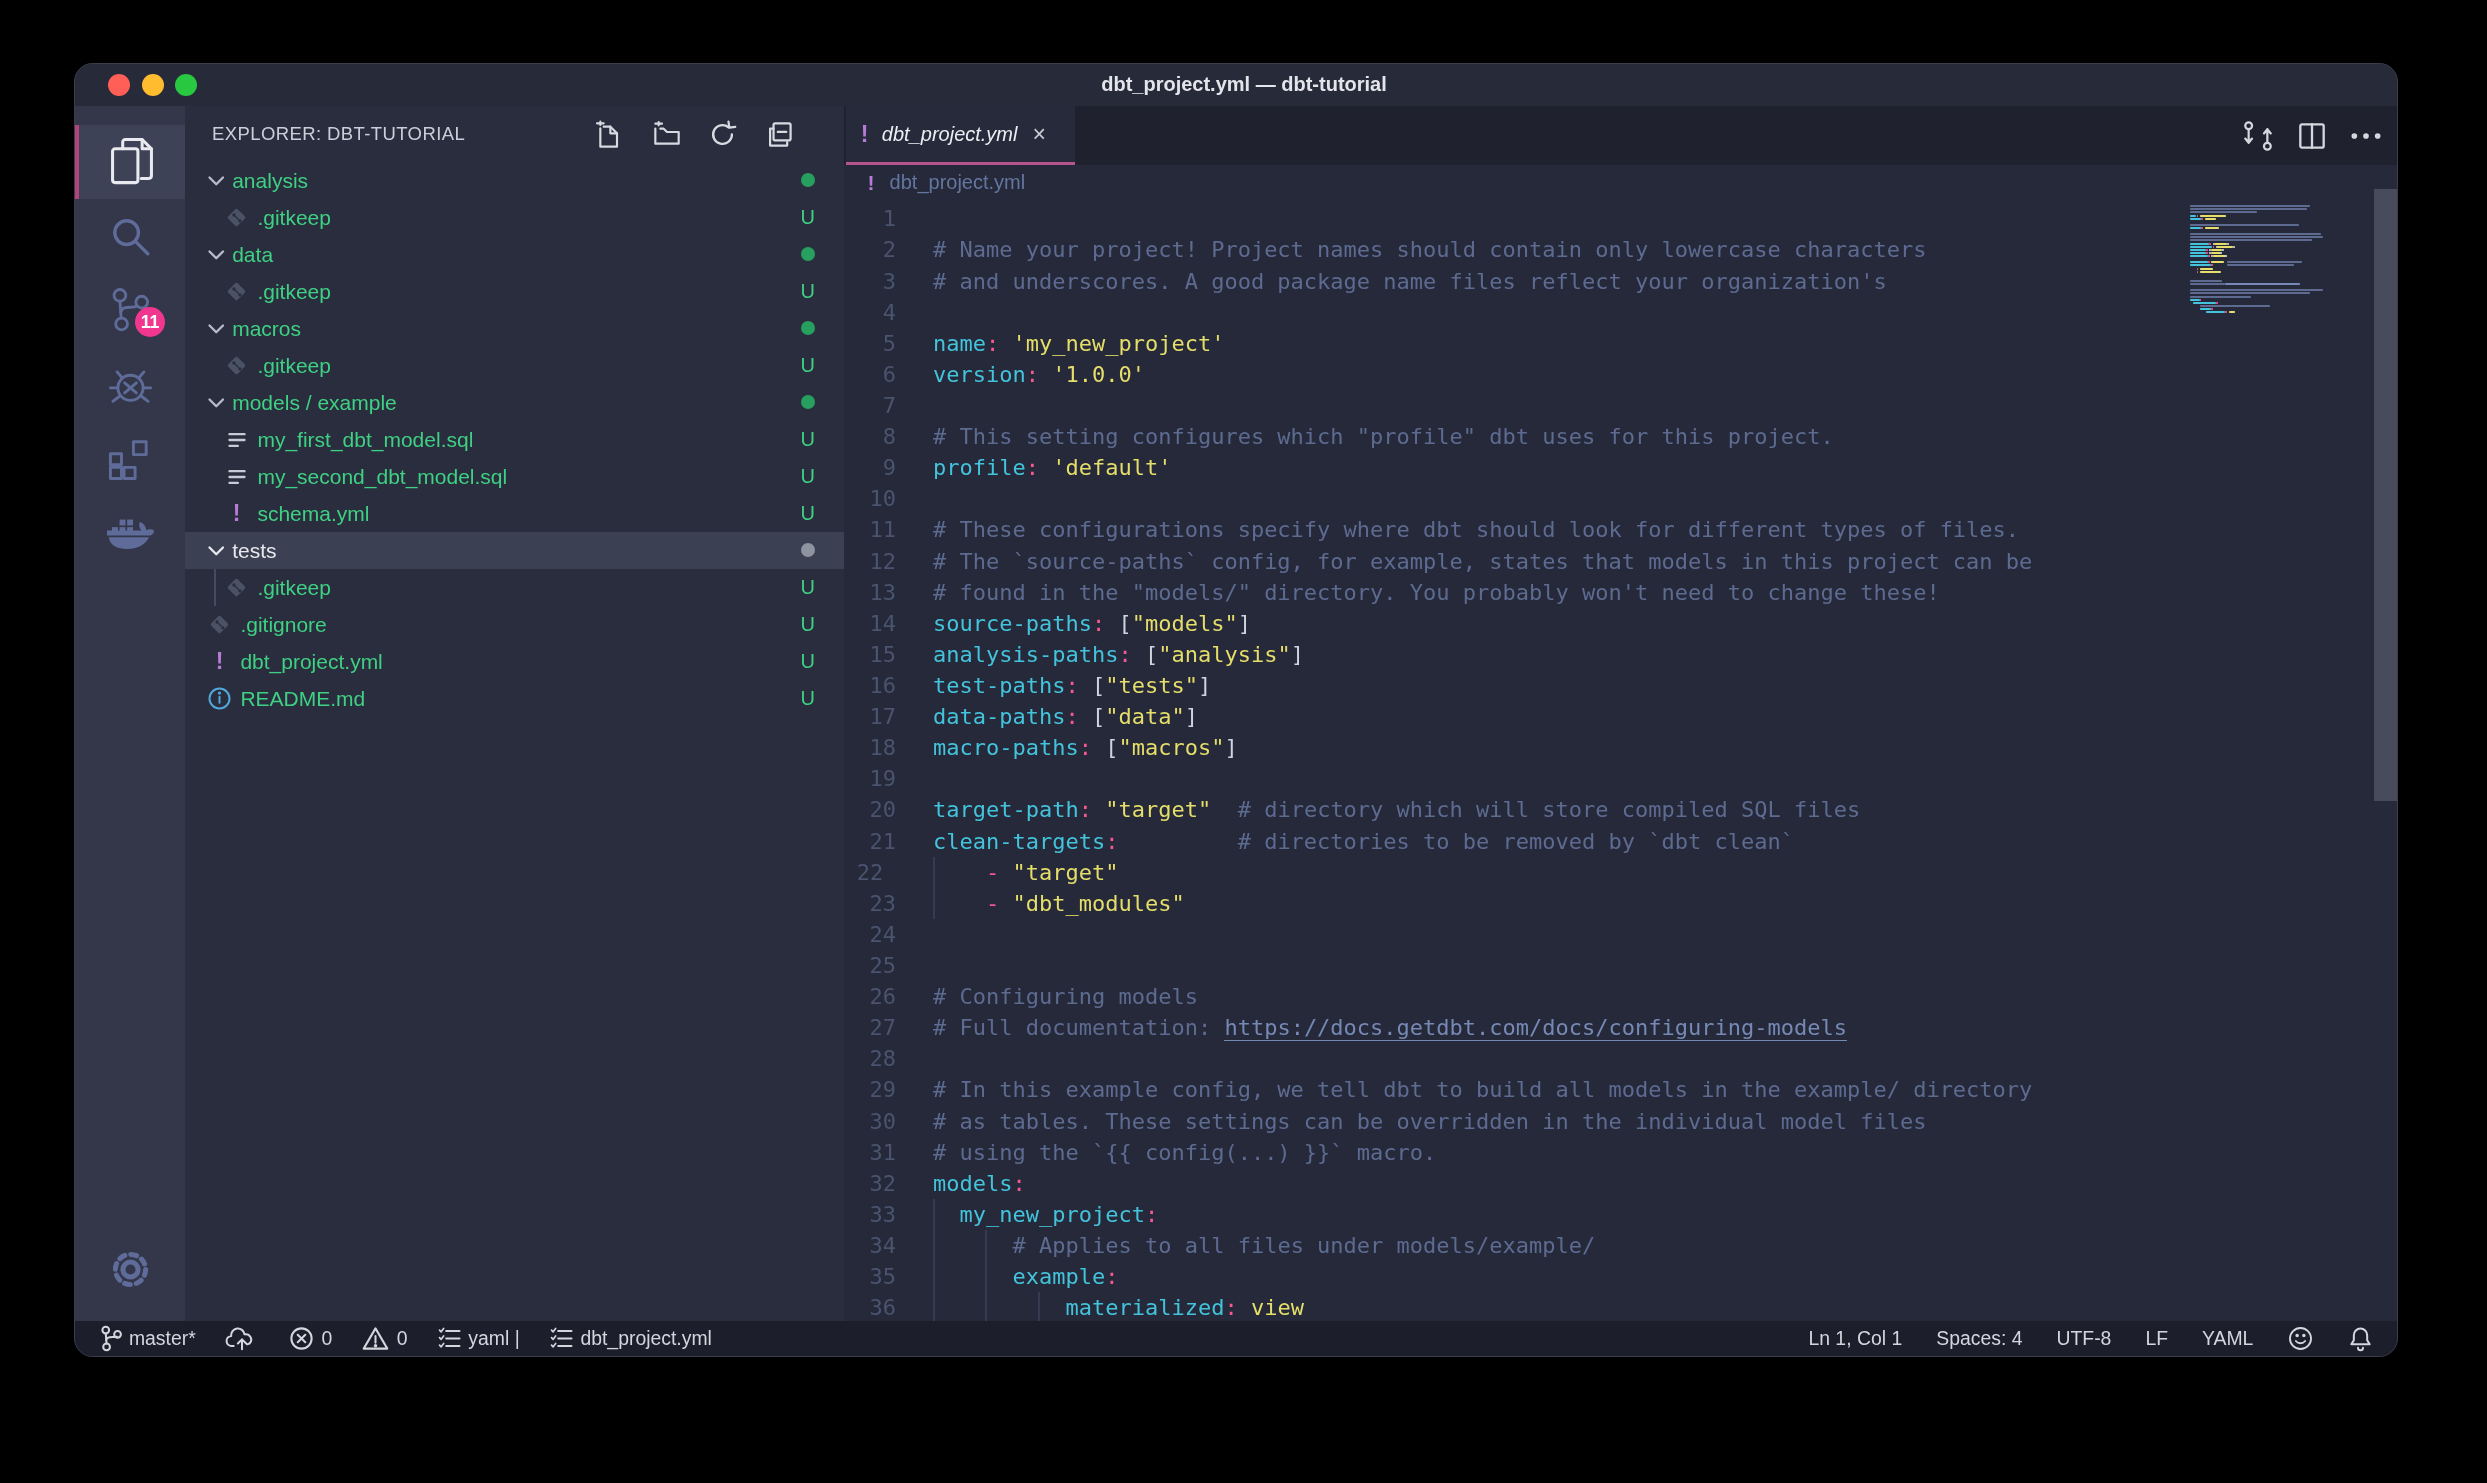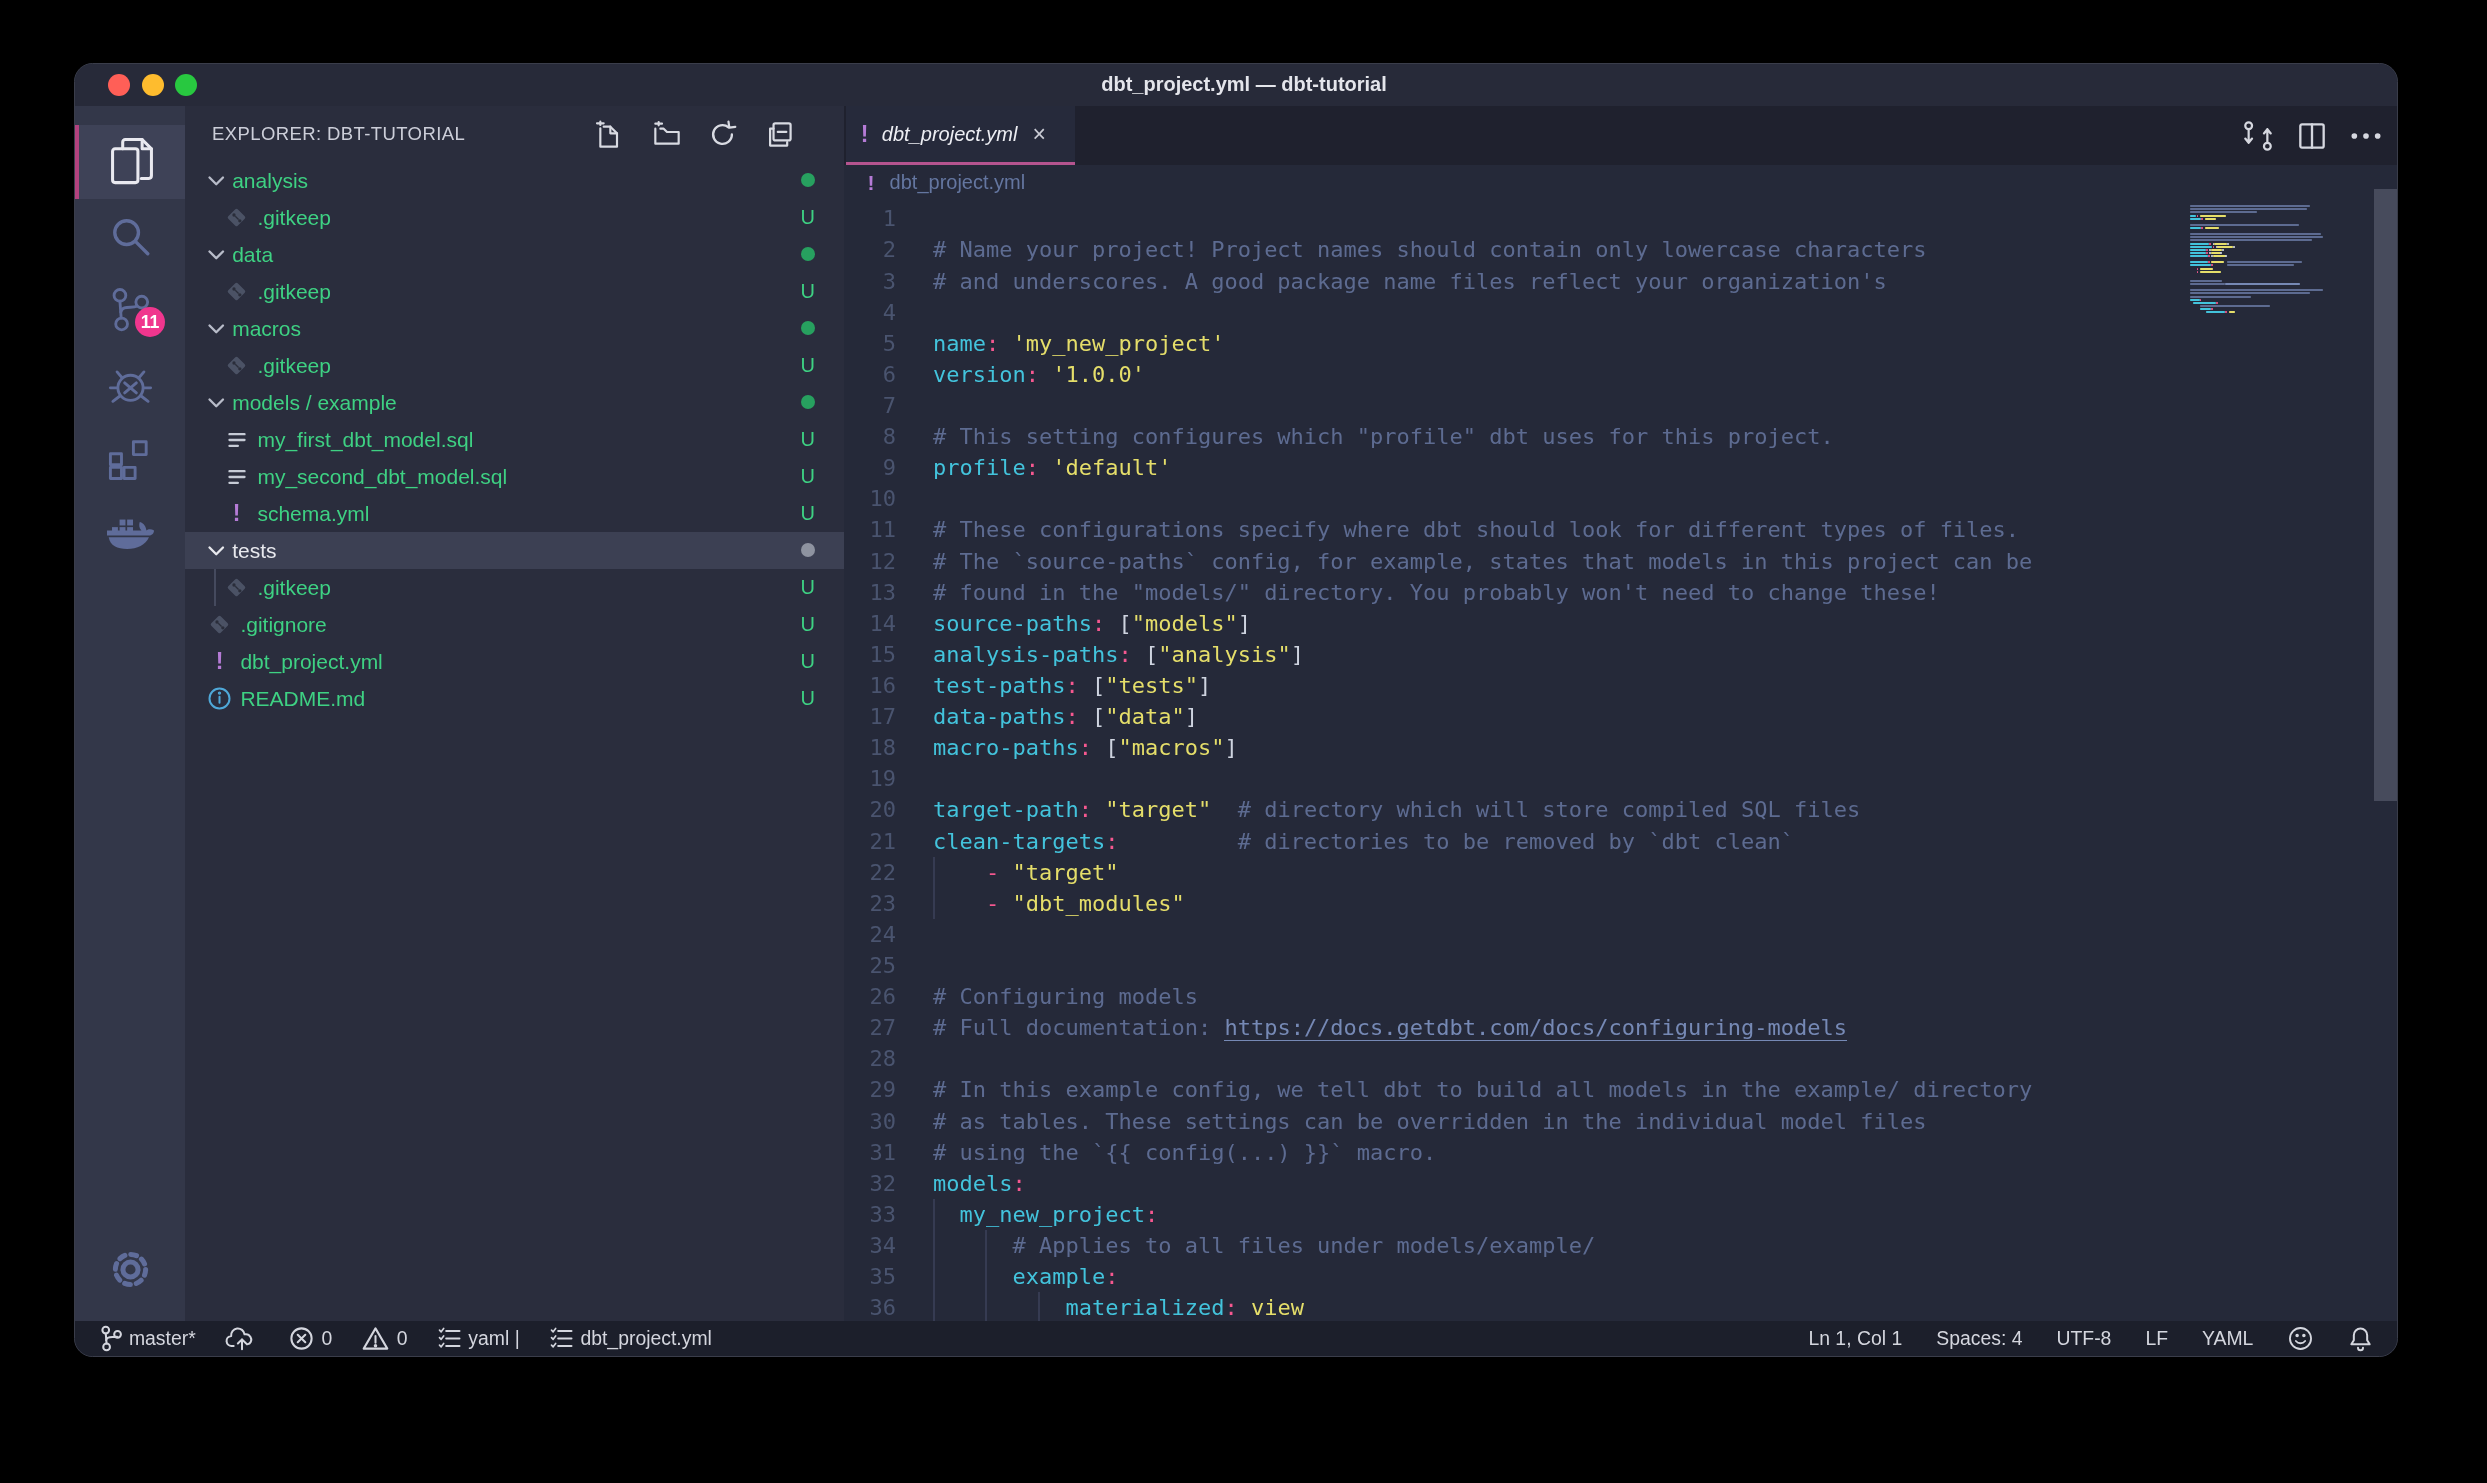--- a/index.html
+++ b/index.html
@@ -413,21 +413,21 @@
         <div class="cline ctext" style="top: 501px;"><span class="t-k">data-paths</span><span class="t-p">:</span><span class="t-w"> </span><span class="t-b">[</span><span class="t-s">"data"</span><span class="t-b">]</span></div>
         <div class="cline lnum" style="top: 532px;">18</div>
         <div class="cline ctext" style="top: 532px;"><span class="t-k">macro-paths</span><span class="t-p">:</span><span class="t-w"> </span><span class="t-b">[</span><span class="t-s">"macros"</span><span class="t-b">]</span></div>
         <div class="cline lnum" style="top: 563px;">19</div>
         <div class="cline ctext" style="top: 563px;"></div>
         <div class="cline lnum" style="top: 594px;">20</div>
         <div class="cline ctext" style="top: 594px;"><span class="t-k">target-path</span><span class="t-p">:</span><span class="t-w"> </span><span class="t-s">"target"</span><span class="t-c">  # directory which will store compiled SQL files</span></div>
         <div class="cline lnum" style="top: 626px;">21</div>
         <div class="cline ctext" style="top: 626px;"><span class="t-k">clean-targets</span><span class="t-p">:</span><span class="t-c">         # directories to be removed by `dbt clean`</span></div>
         <div class="ig" style="left: 89px; top: 657px; height: 31px;"></div>
-        <div class="cline lnum" style="top: 657px;">22</div>
+        <div class="cline lnum" style="top: 657px; text-align: center;">22</div>
         <div class="cline ctext" style="top: 657px;"><span class="t-w">    </span><span class="t-p">-</span><span class="t-w"> </span><span class="t-s">"target"</span></div>
         <div class="ig" style="left: 89px; top: 688px; height: 31px;"></div>
         <div class="cline lnum" style="top: 688px;">23</div>
         <div class="cline ctext" style="top: 688px;"><span class="t-w">    </span><span class="t-p">-</span><span class="t-w"> </span><span class="t-s">"dbt_modules"</span></div>
         <div class="cline lnum" style="top: 719px;">24</div>
         <div class="cline ctext" style="top: 719px;"></div>
         <div class="cline lnum" style="top: 750px;">25</div>
         <div class="cline ctext" style="top: 750px;"></div>
         <div class="cline lnum" style="top: 781px;">26</div>
         <div class="cline ctext" style="top: 781px;"><span class="t-c"># Configuring models</span></div>

